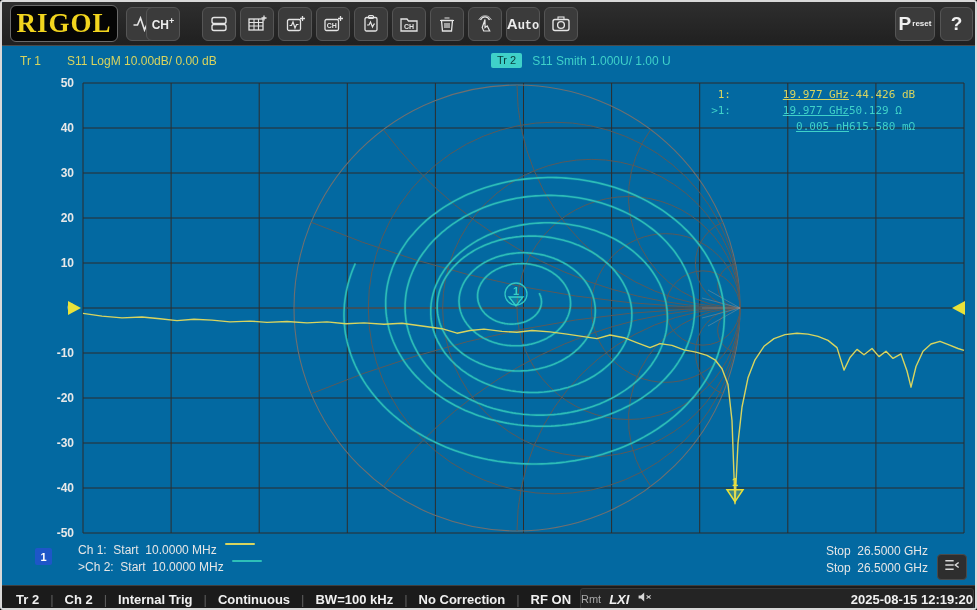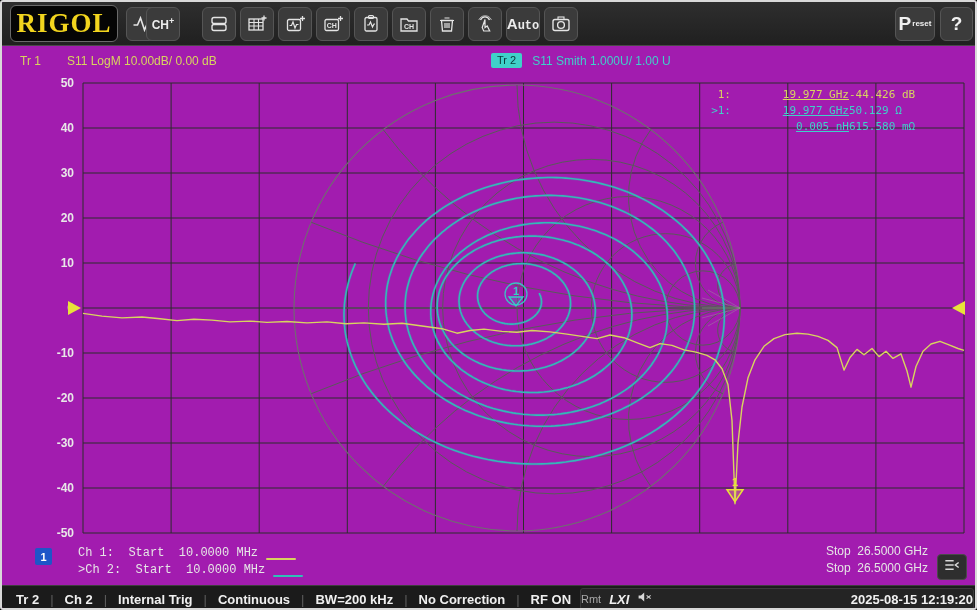--- a/index.html
+++ b/index.html
@@ -1,18 +1,18 @@
 <!DOCTYPE html>
 <html><head>
 <meta charset="utf-8">
 <style>
   html,body{margin:0;padding:0;background:#000;}
   *{box-sizing:border-box;}
   #screen{
-    position:relative;width:977px;height:610px;background:#a21caf;
+    position:relative;width:977px;height:610px;background:#0369a1;
     font-family:"Liberation Sans",sans-serif;overflow:hidden;
     border:2px solid #d9d9d9;border-radius:3px;
   }
   
   #toolbar{position:absolute;left:0;top:0;width:977px;height:44px;
     background:linear-gradient(#2e2e2e,#202020);border-bottom:1px solid #4a4a4a;}
   #logo{position:absolute;left:8px;top:3px;width:108px;height:37px;background:#050505;
     border:1px solid #6a6a6a;border-radius:6px;display:flex;align-items:center;justify-content:center;
     font-family:"Liberation Serif",serif;font-weight:bold;font-size:27px;letter-spacing:1px;color:#f2d51e;}
   .tbtn{position:absolute;top:5px;width:34px;height:34px;background:#3b3b3b;border:1px solid #555;
@@ -38,21 +38,21 @@
   .mrow{display:flex;justify-content:flex-end;height:16px;line-height:16px;}
   .mrow .mid{width:34px;text-align:right;}
   .mrow .mfreq{width:118px;text-decoration:underline;}
   .mrow .mval{width:112px;text-align:left;}
   .mrow.yellow{color:#d8d45f;}
   .mrow.cyan{color:#3fd1c9;}
   
   #win-badge{position:absolute;left:33px;top:546px;width:17px;height:17px;background:#1e56c8;border-radius:2px;
     color:#fff;font-size:11px;font-weight:bold;display:flex;align-items:center;justify-content:center;}
   #channel-info{position:absolute;left:76px;top:541px;font-size:12px;color:#e6e6e6;}
-  .chrow{display:flex;align-items:flex-end;height:17px;gap:8px;font-family:Liberation Mono, monospace;}
+  .chrow{display:flex;align-items:flex-start;height:17px;gap:8px;}
   .chrow .swatch{width:30px;height:2px;border-radius:1px;}
   .chrow span{white-space:pre;}
   #stops{position:absolute;right:47px;top:541px;font-size:12px;color:#e6e6e6;text-align:right;}
   .stoprow{height:17px;line-height:17px;white-space:pre;}
   #menu-btn{position:absolute;right:8px;top:552px;width:30px;height:26px;background:#2e2e2e;border:1px solid #4a4a4a;
     border-radius:4px;display:flex;align-items:center;justify-content:center;}
   
   #statusbar{position:absolute;left:0;top:583px;width:977px;height:27px;background:#1b1b1b;border-top:1px solid #3e3e3e;}
   #status-items{position:absolute;left:14px;top:0;height:26px;display:flex;align-items:center;gap:11px;
     font-size:13px;font-weight:bold;color:#f0f0f0;}
@@ -301,21 +301,21 @@
   <div id="statusbar">
     <div id="status-items">
       <span>Tr 2</span>
       <span class="ssep">|</span>
       <span>Ch 2</span>
       <span class="ssep">|</span>
       <span>Internal Trig</span>
       <span class="ssep">|</span>
       <span>Continuous</span>
       <span class="ssep">|</span>
-      <span>BW=200 kHz</span>
+      <span>BW=100 kHz</span>
       <span class="ssep">|</span>
       <span>No Correction</span>
       <span class="ssep">|</span>
       <span>RF ON</span>
     </div>
     <div id="status-right">
       <span class="lgrp">
         <span id="rmt-label">Rmt</span>
         <span id="lxi-label">LXI</span>
         <span><svg width="16" height="14" viewBox="0 0 20 16">

